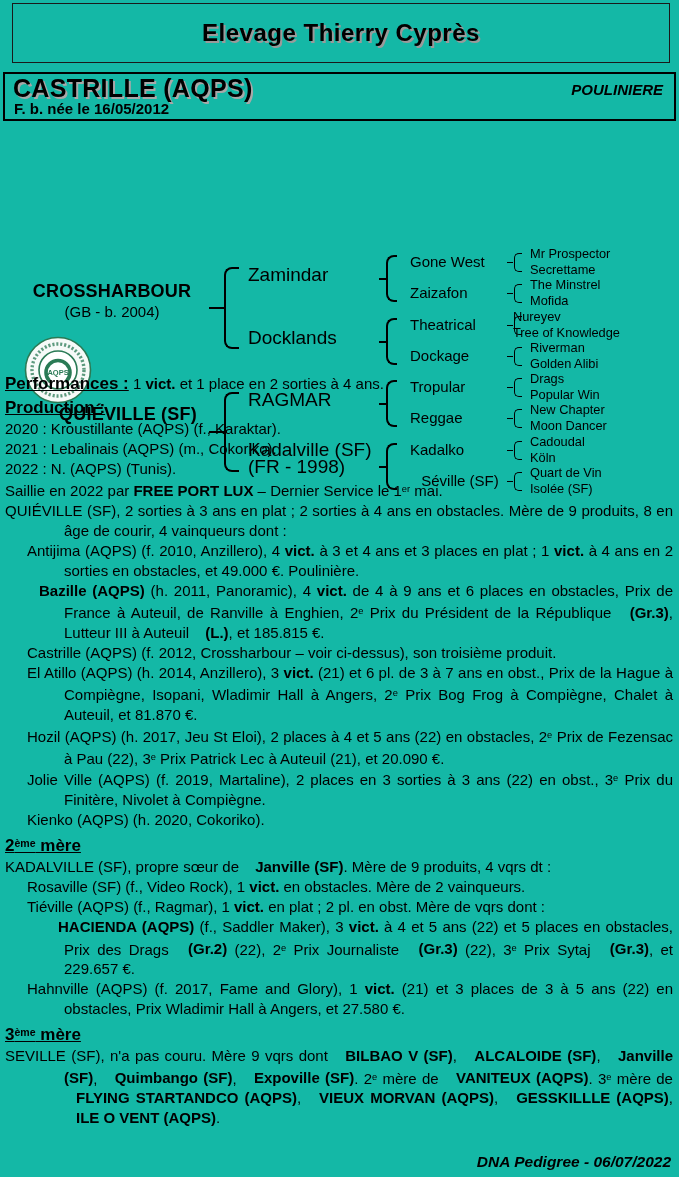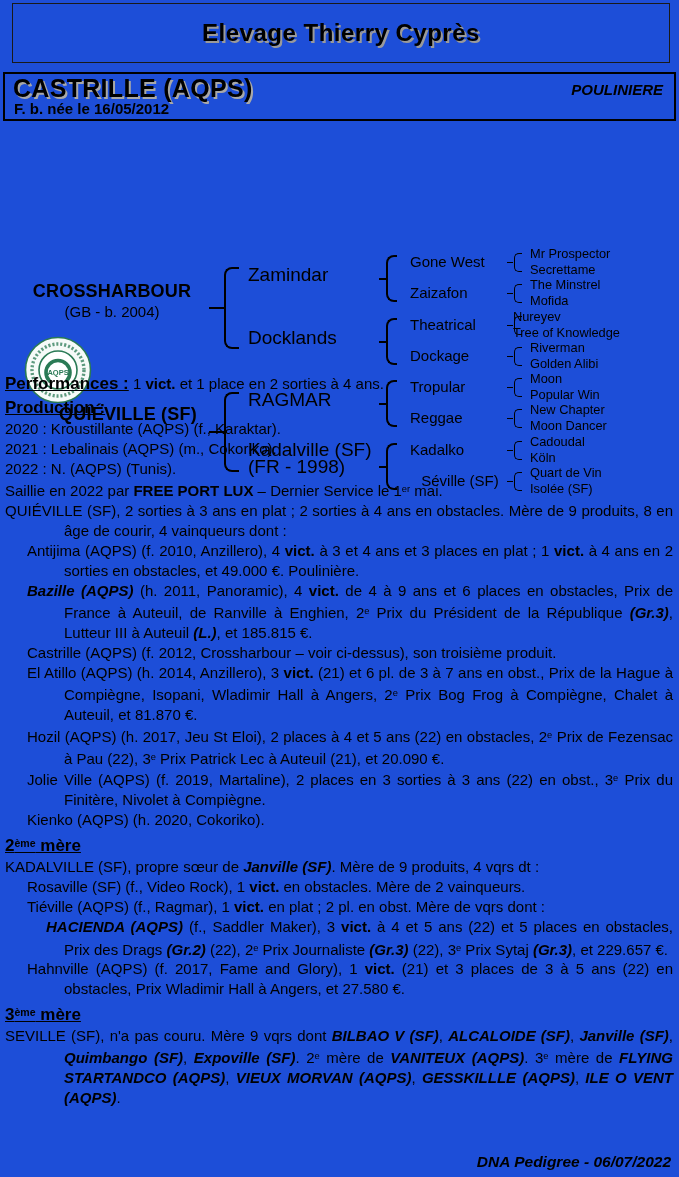--- a/index.html
+++ b/index.html
@@ -1,16 +1,16 @@
 <!DOCTYPE html>
 <html><head>
 <meta charset="utf-8">
 <style>
   html,body{margin:0;padding:0;background:#fff;}
-  .page{position:relative;width:679px;height:1177px;background:#1d4ed8;overflow:hidden;
+  .page{position:relative;width:679px;height:1177px;background:#14b8a6;overflow:hidden;
         font-family:"Liberation Sans","DejaVu Sans",sans-serif;color:#000;}
   
   .hdrbox{position:absolute;left:12px;right:9px;top:3px;height:58px;border:1px solid #1a1a1a;
           display:flex;align-items:center;justify-content:center;}
   .hdrbox .t{font-size:24px;font-weight:bold;text-shadow:2px 2px 0 #9a9a9a;letter-spacing:.5px;}
   .subjbox{position:absolute;left:3px;right:3px;top:72px;height:45px;border:2px solid #000;padding-left:46px;}
   .subj-name{position:absolute;left:8px;top:0px;font-size:25px;font-weight:bold;text-shadow:2px 2px 0 #a8a8a8;letter-spacing:.3px;}
   .subj-birth{position:absolute;left:9px;top:26px;font-size:15px;font-weight:bold;}
   .subj-status{position:absolute;right:11px;top:7px;font-size:15px;font-weight:bold;font-style:italic;}
   
@@ -33,21 +33,21 @@
   .content p{margin:0;}
   .bodyline{font-size:15px;line-height:20.1px;text-align:justify;}
   .headp{margin:3px 0 1px 0 !important;line-height:21px;}
   .sec-head{font-size:17px;font-weight:bold;text-decoration:underline;margin-top:12px;}
   .para{font-size:15px;line-height:20.1px;text-align:justify;}
   .h0{padding-left:59px;text-indent:-59px;}
   .h1{padding-left:59px;text-indent:-37px;}
   .h2{padding-left:59px;text-indent:-18px;}
   .rt-n{}
   .rt-b{font-weight:bold;}
-  .rt-bi{font-weight:bold;font-style:italic;}
+  .rt-bi{font-weight:bold;margin-left:12px;}
   .rt-s{font-size:.62em;vertical-align:.38em;letter-spacing:0;}
   .rt-bs{font-size:.62em;vertical-align:.38em;font-weight:bold;}
   .footer{position:absolute;right:8px;bottom:6px;font-size:15.5px;font-weight:bold;font-style:italic;margin-top:48px;}
 </style>
 </head>
 <body>
 
 <div class="page">
 
   <div class="hdrbox">
@@ -130,21 +130,21 @@
     </div>
     <div class="g4" style="left:513px;top:189px;">
       <div>Nureyev</div>
       <div>Tree of Knowledge</div>
     </div>
     <div class="g4" style="left:530px;top:220px;">
       <div>Riverman</div>
       <div>Golden Alibi</div>
     </div>
     <div class="g4" style="left:530px;top:251px;">
-      <div>Moon</div>
+      <div>Drags</div>
       <div>Popular Win</div>
     </div>
     <div class="g4" style="left:530px;top:282px;">
       <div>New Chapter</div>
       <div>Moon Dancer</div>
     </div>
     <div class="g4" style="left:530px;top:314px;">
       <div>Cadoudal</div>
       <div>Köln</div>
     </div>

